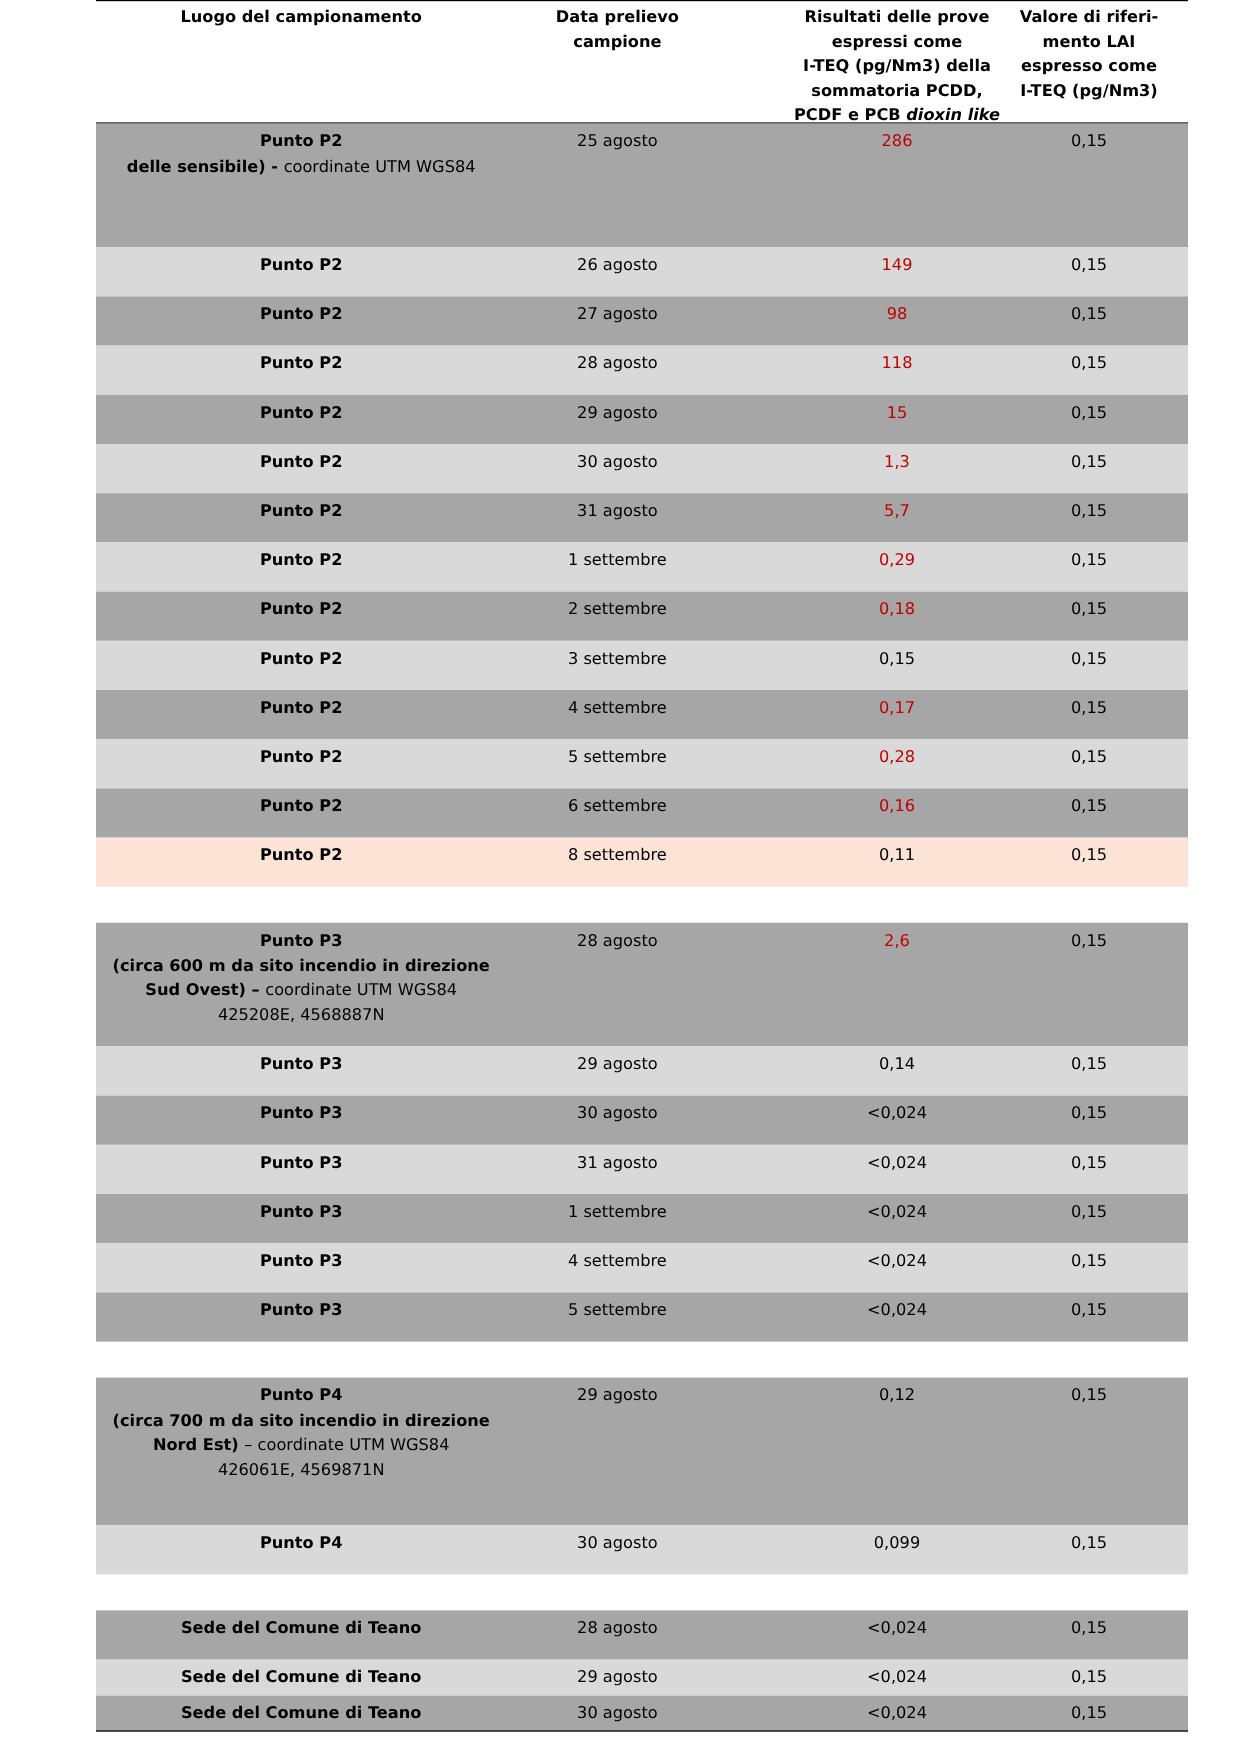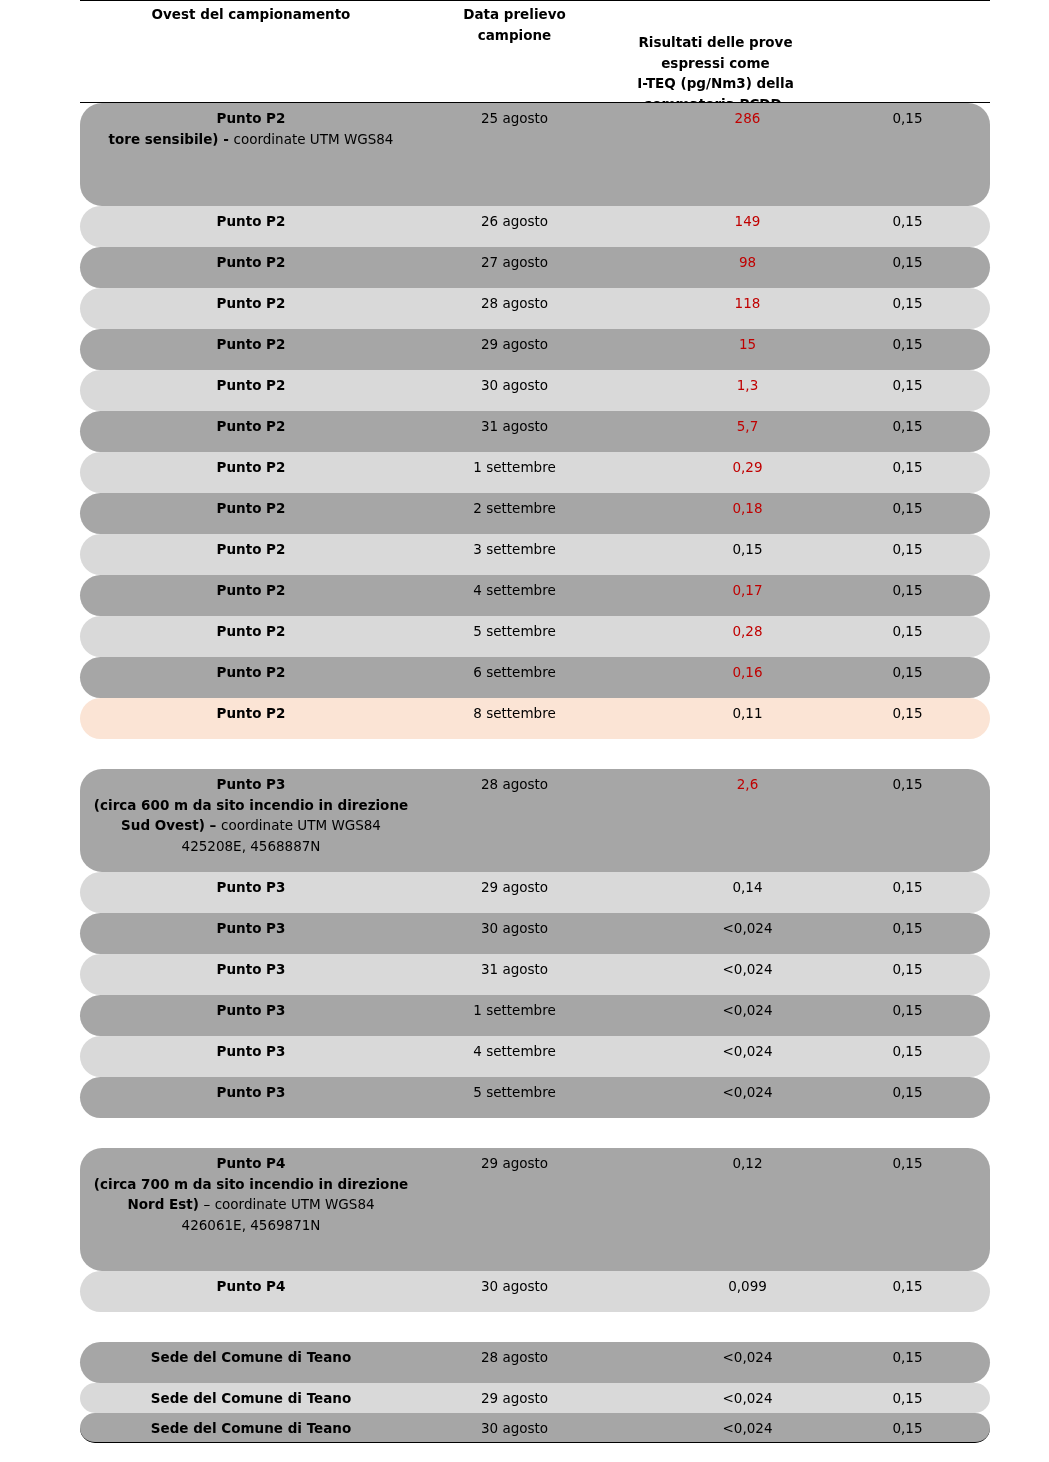--- a/index.html
+++ b/index.html
@@ -2,23 +2,23 @@
 <html><head>
 <meta charset="utf-8">
 <style>
   html, body { margin: 0; padding: 0; background: #ffffff; }
   body { width: 1049px; height: 1462px; position: relative; font-family: "DejaVu Sans", sans-serif; font-size: 13.5px; color: #000; }
   .table { position: absolute; left: 80px; top: 0; width: 910px; }
   .hdr { position: relative; height: 103px; border-top: 1px solid #000; border-bottom: 1.5px solid #000; box-sizing: border-box; }
   .hdr .c { position: absolute; top: 3px; text-align: center; font-weight: bold; line-height: 20.5px; }
   .c0 { left: 0; width: 342px; }
   .c1 { left: 362px; width: 145px; }
-  .c2 { left: 508px; width: 255px; margin-top: 28px; }
+  .c2 { left: 540px; width: 255px; }
   .c3 { left: 745px; width: 165px; }
-  .row { position: relative; box-sizing: border-box; border-radius: 22px; }
+  .row { position: relative; box-sizing: border-box; }
   .row .c { position: absolute; top: 5px; text-align: center; line-height: 20.5px; }
   .row .loc { font-weight: bold; }
   .row .loc .norm { font-weight: normal; }
   .dark { background: #a6a6a6; }
   .light { background: #d9d9d9; }
   .peach { background: #fbe4d5; }
   .h1 { height: 41px; }
   .hbig { height: 103px; }
   .hp4 { height: 123px; }
   .hsm { height: 30px; }
@@ -28,38 +28,44 @@
   .res { }
   .c2r { left: 560px; width: 215px; }
   .bottom-rule { border-bottom: 1.5px solid #000; }
   i { }
 </style>
 </head>
 <body>
 
 <div class="table">
   <div class="hdr">
-    <div class="c c0"><span>Ovest del campionamento</span></div>
+    <div class="c c0"><span>Luogo del campionamento</span></div>
     <div class="c c1">
       <div>Data prelievo</div>
       <div>campione</div>
     </div>
     <div class="c c2">
       <div>Risultati delle prove</div>
       <div>espressi come</div>
       <div>I-TEQ (pg/Nm3) della</div>
       <div>sommatoria PCDD,</div>
       <div><span>PCDF e PCB </span><i>dioxin like</i></div>
     </div>
+    <div class="c c3">
+      <div>Valore di riferi-</div>
+      <div>mento LAI</div>
+      <div>espresso come</div>
+      <div>I-TEQ (pg/Nm3)</div>
+    </div>
   </div>
   <div id="body-rows">
       <div class="row dark hbig">
         <div class="c c0 loc">
           <div>Punto P2</div>
-          <div><span>tore sensibile) - </span><span class="norm">coordinate UTM WGS84</span></div>
+          <div><span>delle sensibile) - </span><span class="norm">coordinate UTM WGS84</span></div>
         </div>
         <div class="c c1">25 agosto</div>
         <div class="c c2r res red">286</div>
         <div class="c c3">0,15</div>
       </div>
       <div class="row light h1">
         <div class="c c0 loc">Punto P2</div>
         <div class="c c1">26 agosto</div>
         <div class="c c2r res red">149</div>
         <div class="c c3">0,15</div>

